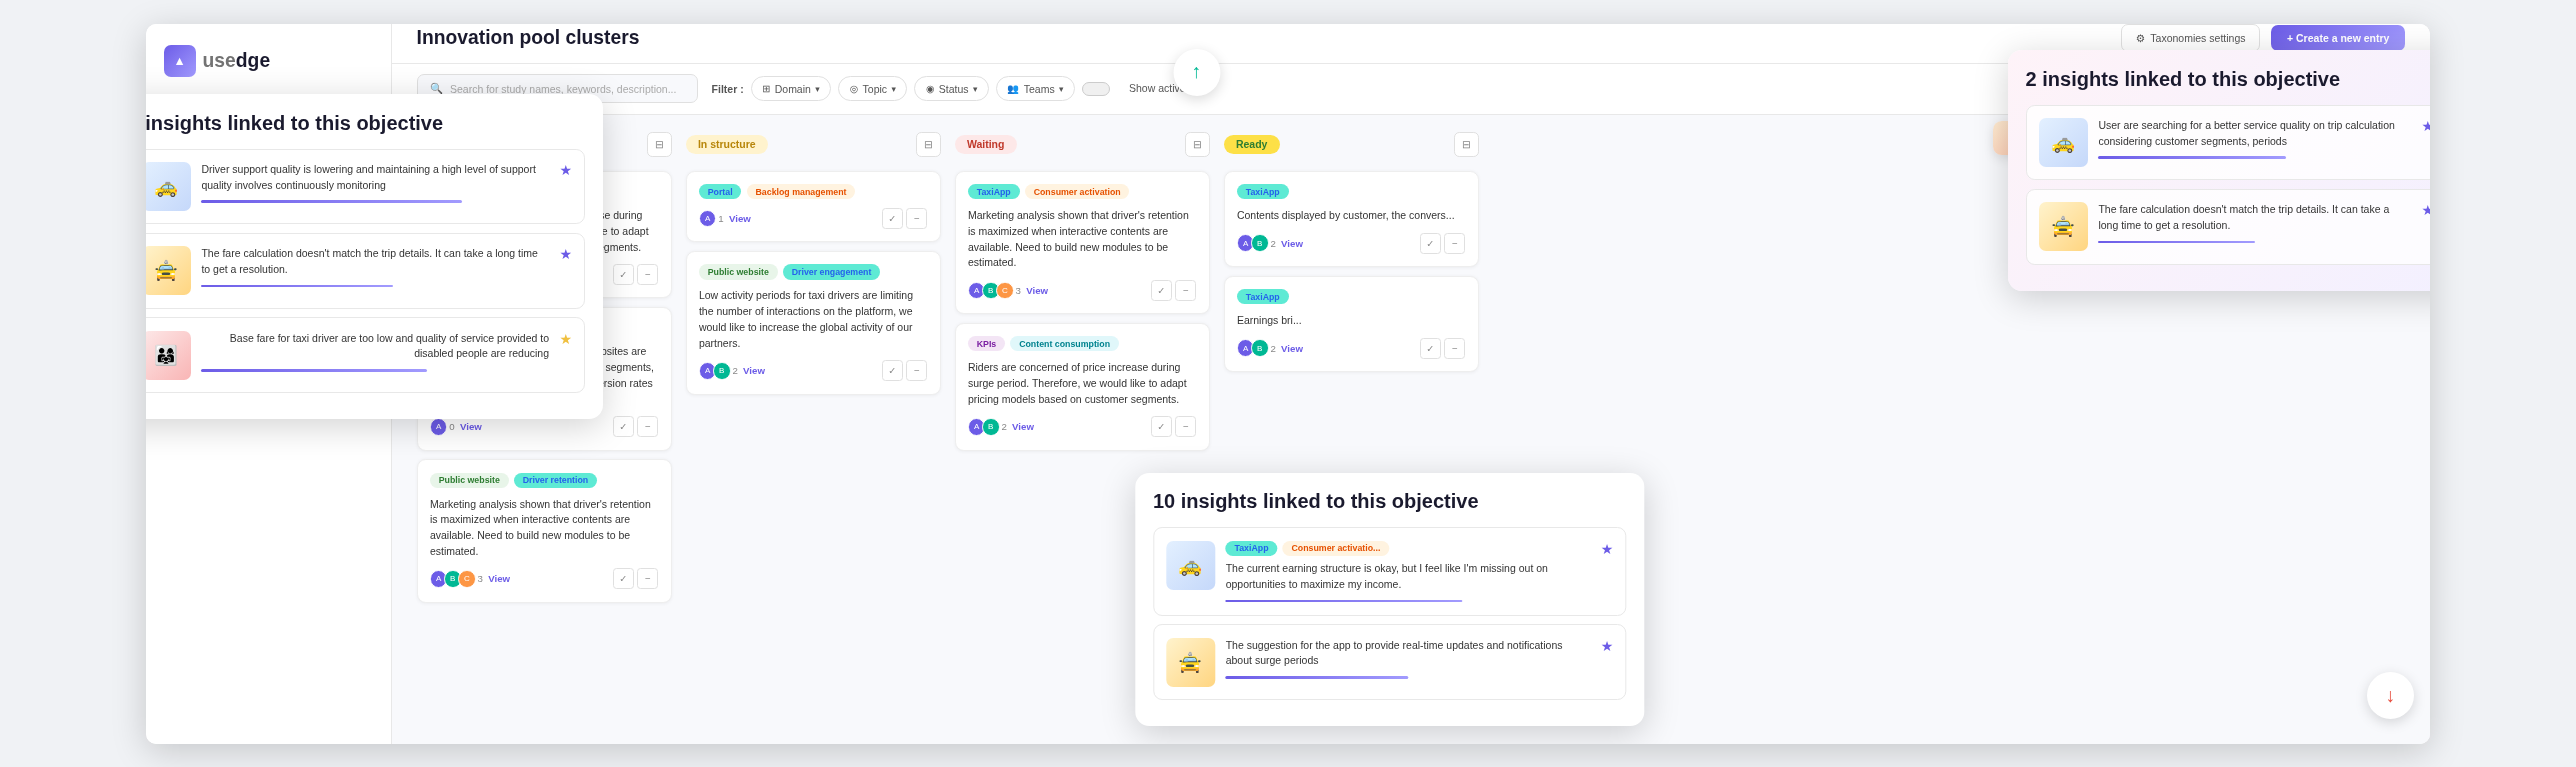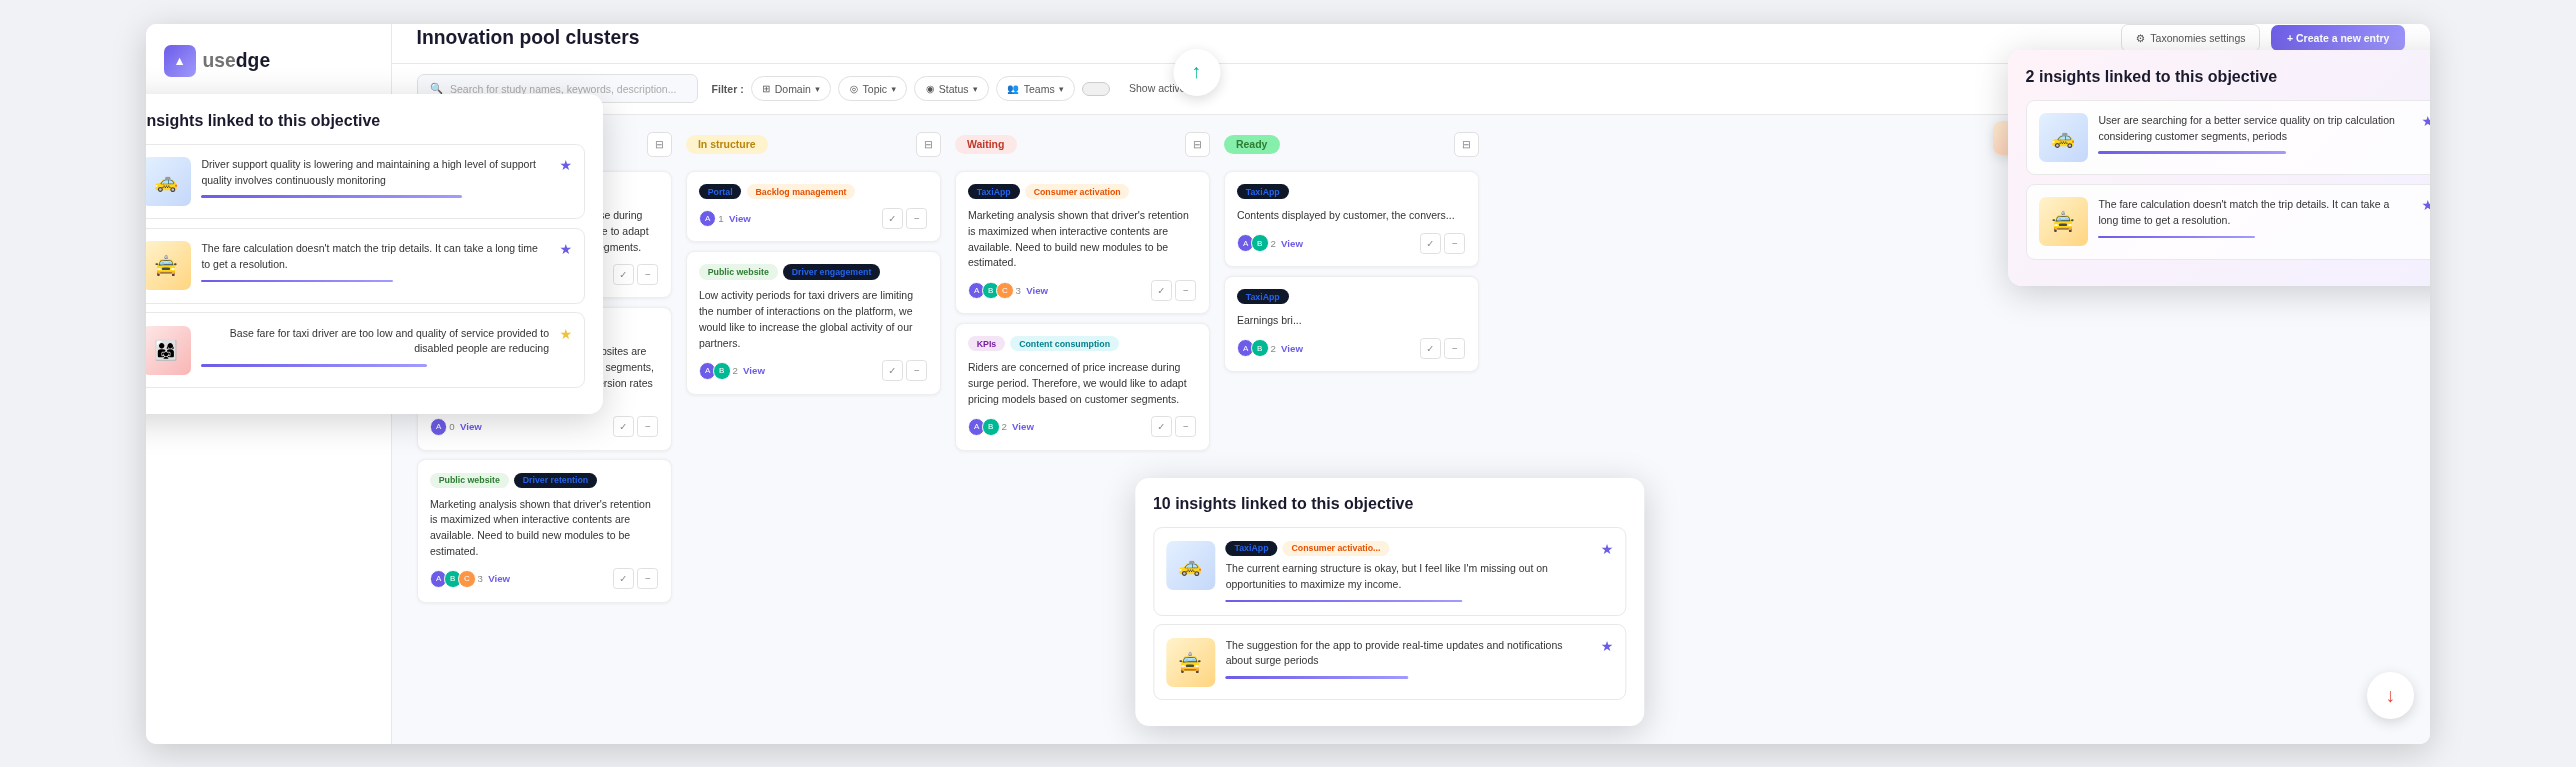--- a/index.html
+++ b/index.html
@@ -217,42 +217,42 @@
     }
     .col-badge {
       padding: 3.5px 12.3px;
       border-radius: 17.6px;
       font-size: 10.5px;
       font-weight: 600;
     }
     .badge-backlog { background: #e8e8f0; color: #555; }
     .badge-inprogress { background: #fff3cd; color: #b8860b; }
     .badge-waiting { background: #fde8e8; color: #c0392b; }
-    .badge-ready { background: #86efac; color: #2e7d32; }
+    .badge-ready { background: #fde047; color: #2e7d32; }
 
     .card {
       background: #fff;
       border-radius: 8.8px;
       padding: 12.3px;
       border: 0.9px solid #eee;
       box-shadow: 0 0.9px 3.5px rgba(0,0,0,0.05);
     }
     .card-tags {
       display: flex;
       gap: 5.3px;
       flex-wrap: wrap;
       margin-bottom: 8.8px;
     }
     .tag {
       padding: 2.6px 8.8px;
       border-radius: 10.5px;
       font-size: 8.8px;
       font-weight: 600;
     }
-    .tag-blue { background: #0f172a; color: #2563eb; }
+    .tag-blue { background: #5eead4; color: #2563eb; }
     .tag-orange { background: #fff3e0; color: #e65100; }
     .tag-green { background: #e8f5e9; color: #2e7d32; }
     .tag-purple { background: #f3e5f5; color: #7b1fa2; }
     .tag-teal { background: #e0f7fa; color: #00838f; }
 
     .card-text {
       font-size: 10.5px;
       color: #333;
       line-height: 1.5;
       margin-bottom: 8.8px;
@@ -322,21 +322,21 @@
     }
 
     
     .panel-left {
       left: -35px;
       top: 70px;
       width: 492px;
       z-index: 10;
     }
     .panel-title {
-      font-size: 16px;
+      font-size: 20px;
       font-weight: 700;
       color: #1a1a2e;
       margin-bottom: 14px;
     }
     .insight-item {
       display: flex;
       align-items: flex-start;
       gap: 10.5px;
       padding: 12.3px;
       border: 0.9px solid #e8e8e8;

